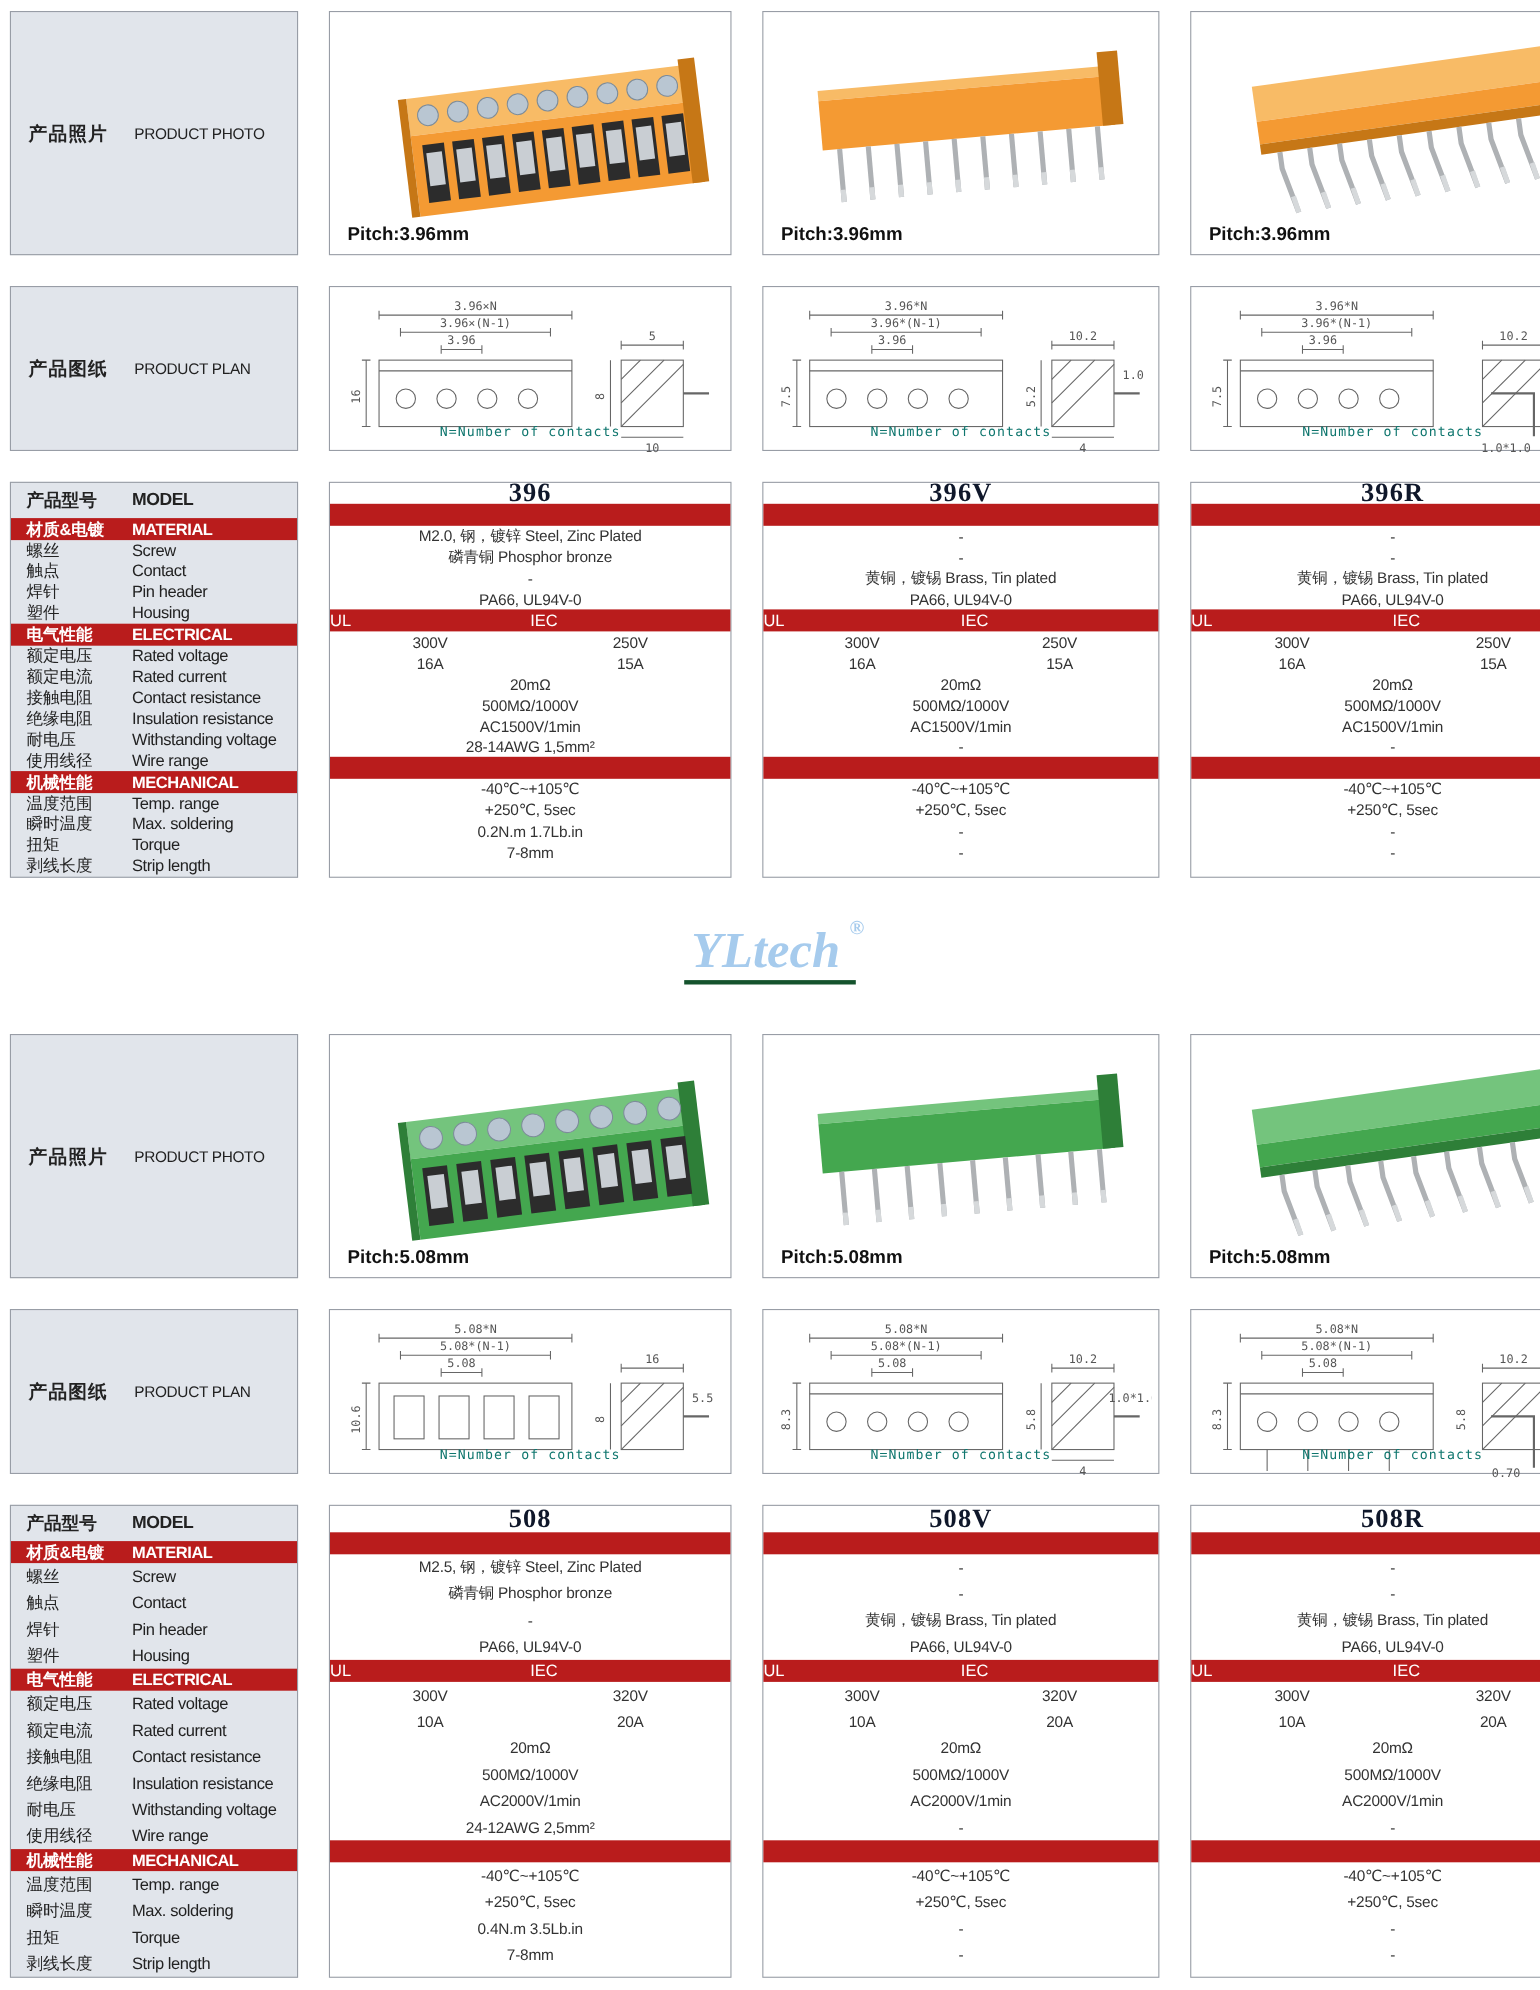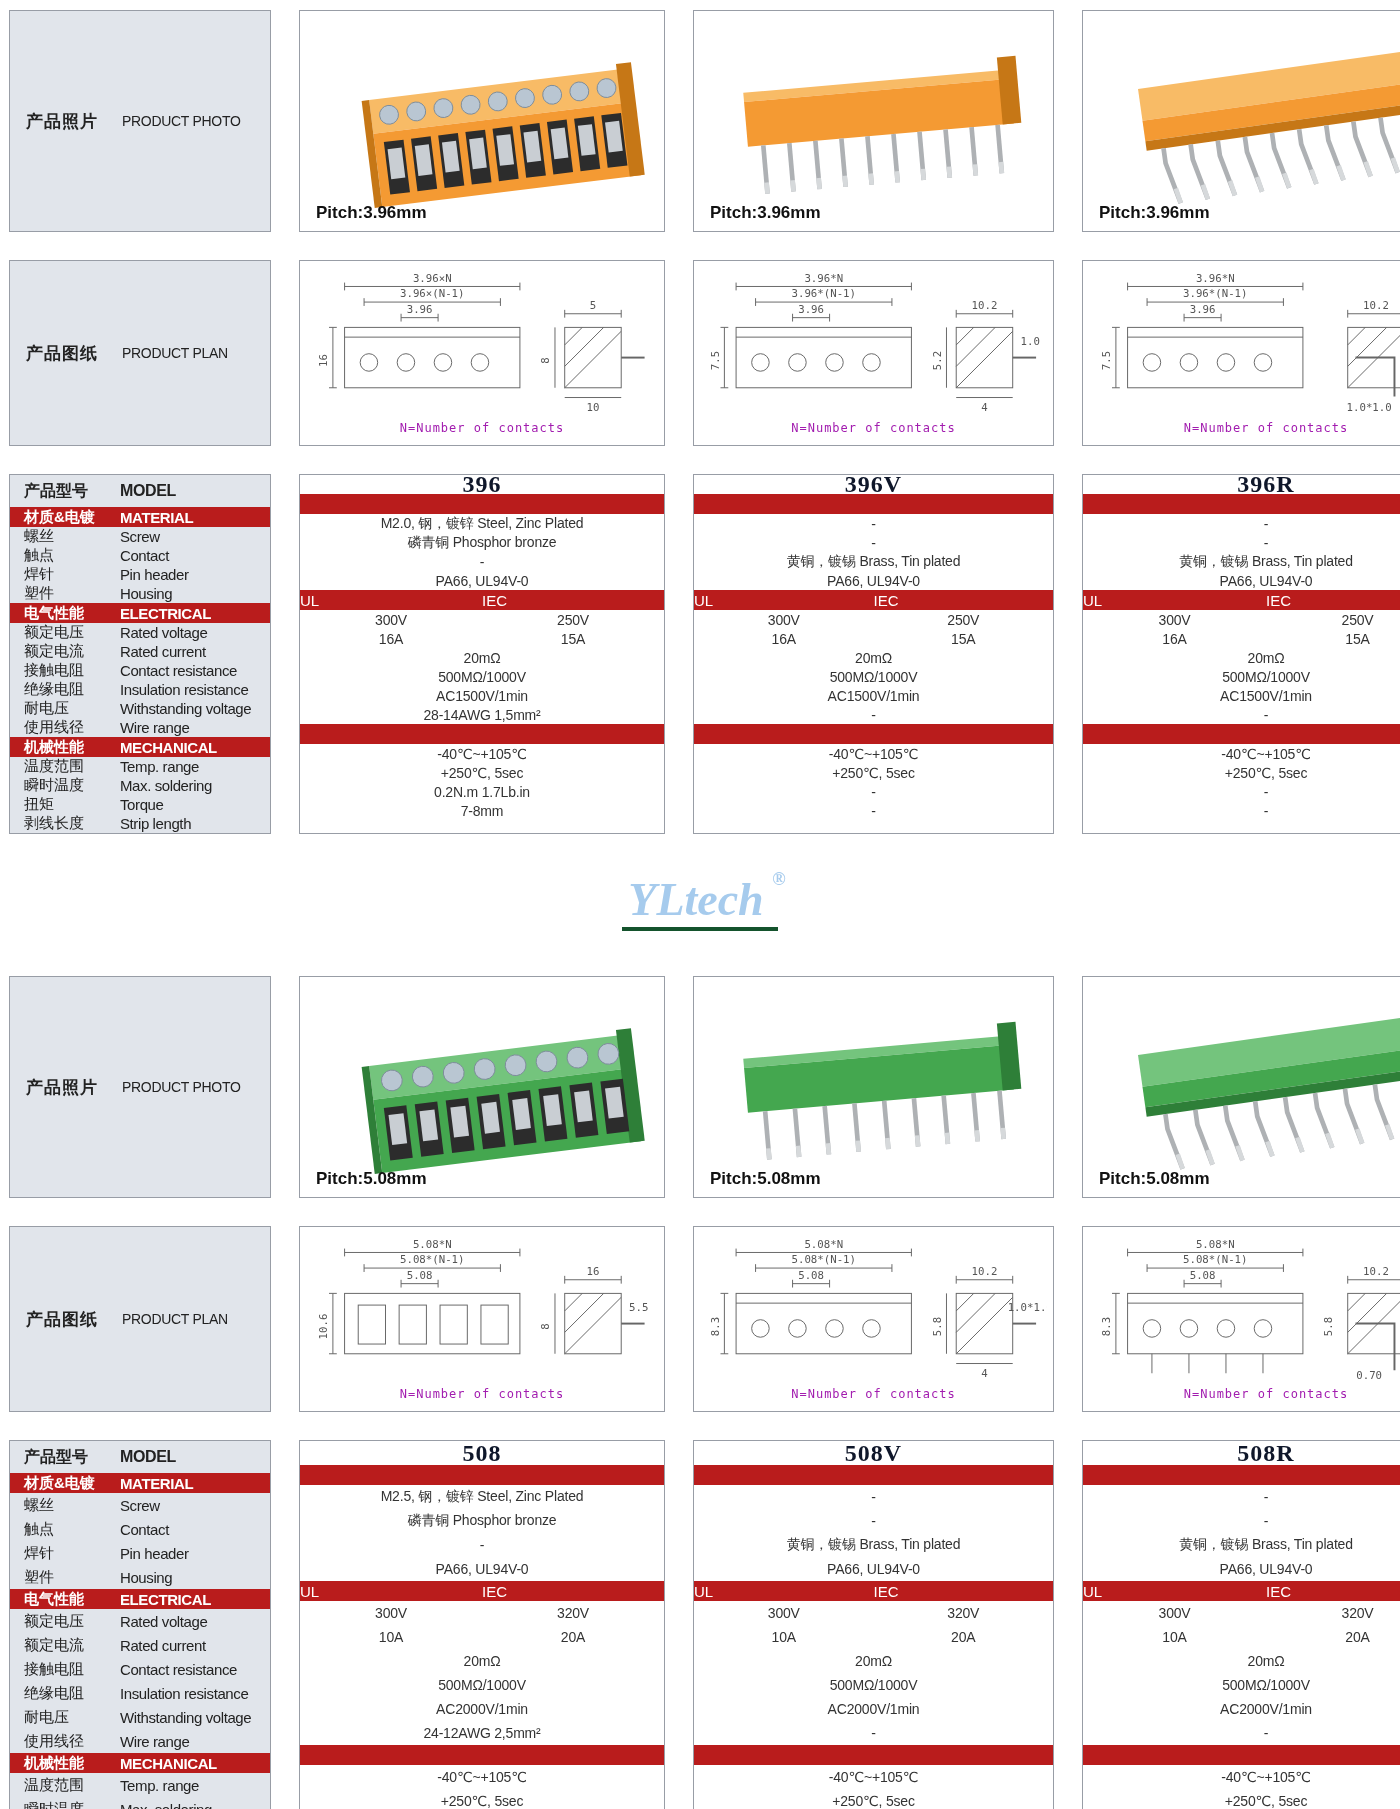--- a/index.html
+++ b/index.html
@@ -5,26 +5,26 @@
   html,body{margin:0;padding:0;background:#fff;}
   .page{width:1400px;height:1809px;background:#fff;position:relative;overflow:hidden;
         font-family:"Liberation Sans","DejaVu Sans",sans-serif;color:#222;box-sizing:border-box;
         padding:10px 9px 0 9px;}
   .sec{display:grid;grid-template-columns:262px 366px 361px 368px;column-gap:8px;row-gap:8px;gap:28px;}
   .cell{border:1px solid #989da6;background:#fff;box-sizing:border-box;position:relative;}
   .label-cell{background:#e1e5eb;display:flex;align-items:center;}
   .label-cell .zh{font-weight:bold;font-size:17px;margin-left:16px;width:96px;letter-spacing:1px;}
   .label-cell .en{font-weight:normal;font-size:14px;letter-spacing:-0.3px;}
   .photo-h{height:222px;}
-  .plan-h{height:186px;}
-  .photo-cell{display:flex;align-items:flex-end;justify-content:center;}
+  .plan-h{height:150px;}
+  .photo-cell{display:flex;align-items:center;justify-content:center;}
   .pitch{position:absolute;left:16px;bottom:8px;font-size:17px;font-weight:bold;color:#111;}
   .plan-cell{padding-top:6px;}
   .plan-cap{position:absolute;bottom:10px;width:100%;text-align:center;
-            font-family:"DejaVu Sans Mono",monospace;font-size:12px;color:#a21caf;letter-spacing:1px;}
+            font-family:"DejaVu Sans Mono",monospace;font-size:12px;color:#0f766e;letter-spacing:1px;}
   
   .tbox{border:1px solid #989da6;box-sizing:border-box;background:#fff;}
   .lbox{background:#e1e5eb;}
   .trow{display:flex;align-items:center;box-sizing:border-box;}
   .sec-396 .trow{height:19px;}
   .sec-508 .trow{height:24px;}
   .trow.model{height:32px;}
   .trow.band{height:20px;background:#b91c1c;}
   .lbox .zh2{font-size:15px;margin-left:14px;width:96px;white-space:nowrap;}
   .lbox .en2{font-size:15px;letter-spacing:-0.4px;white-space:nowrap;}

